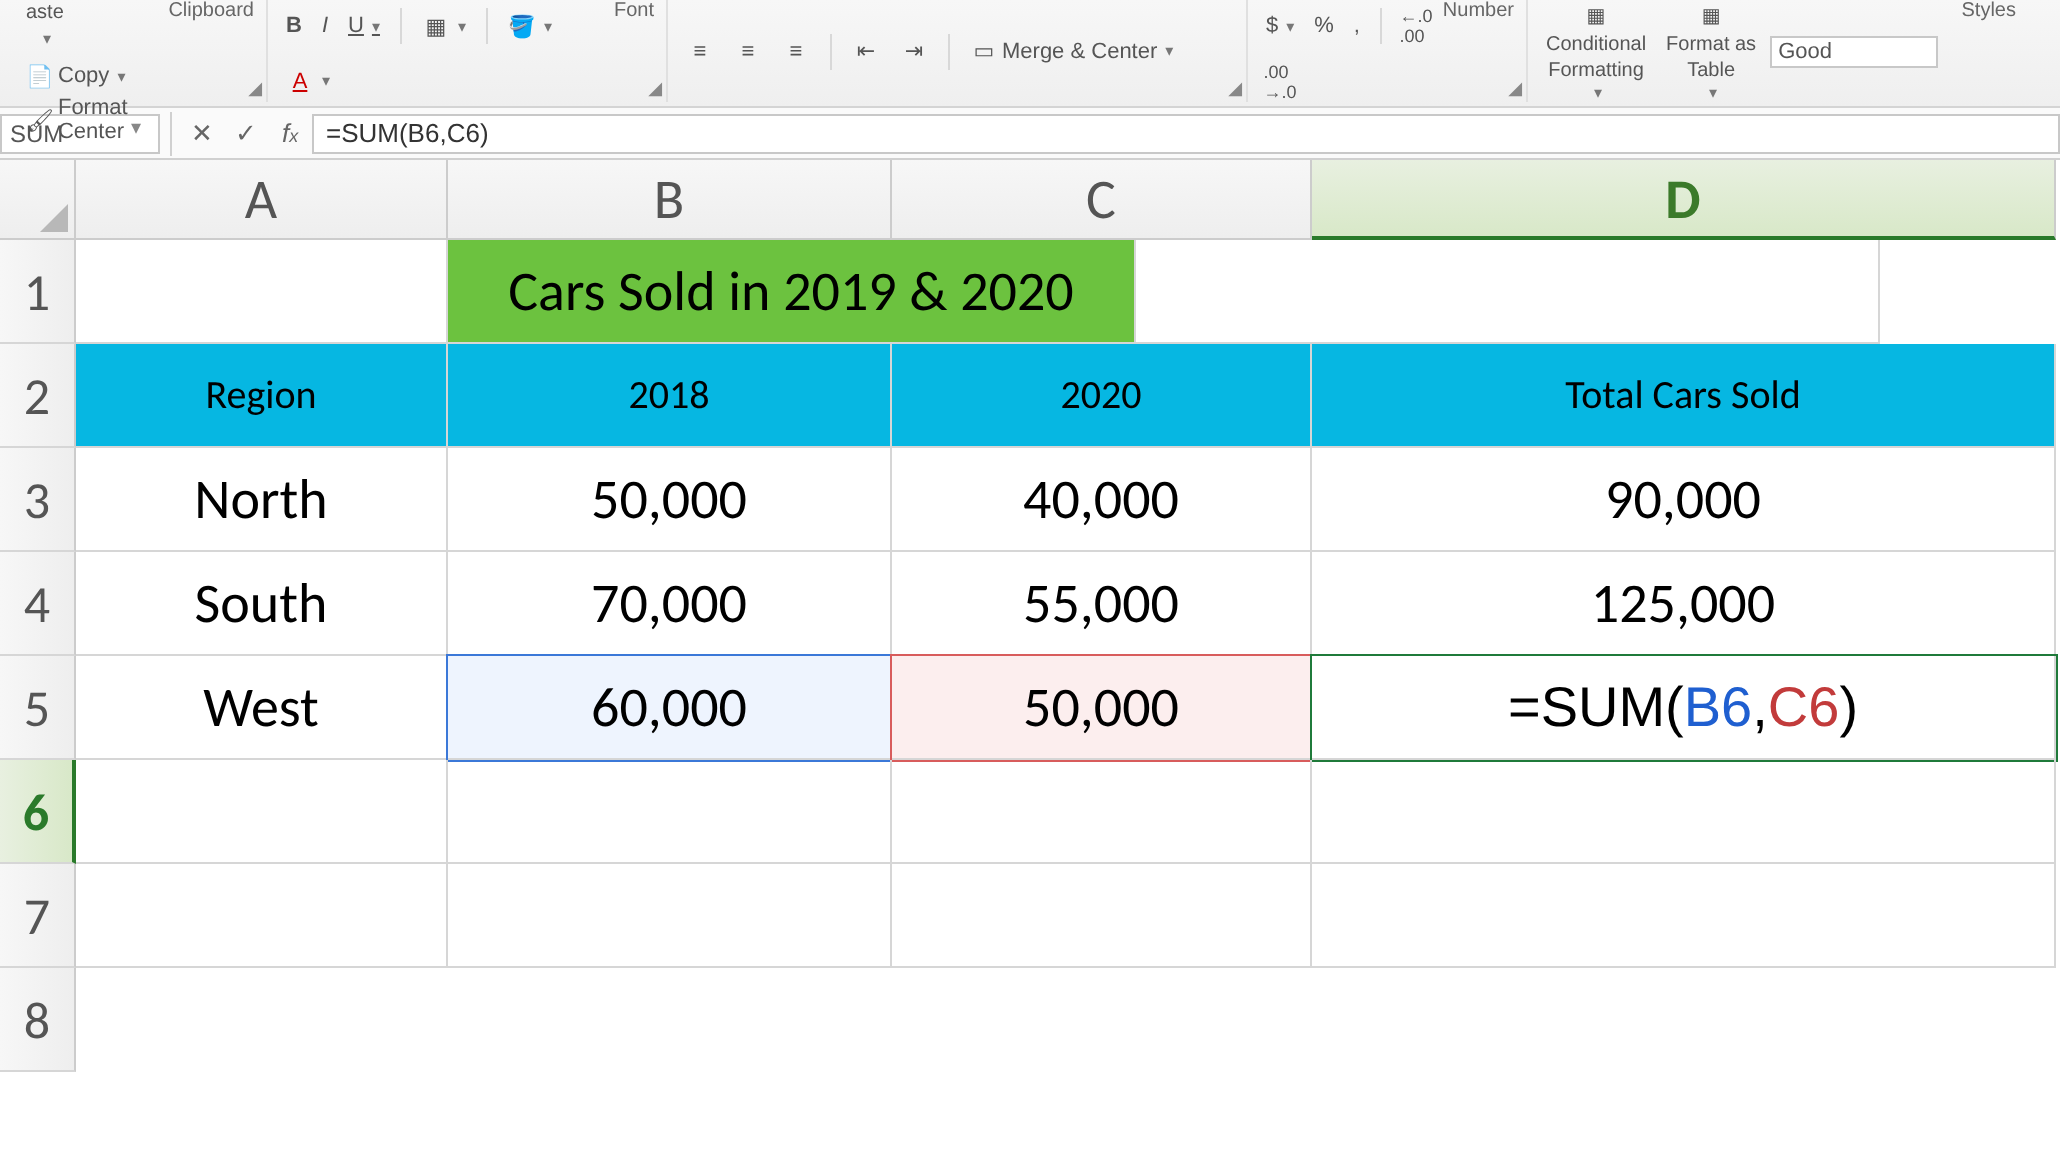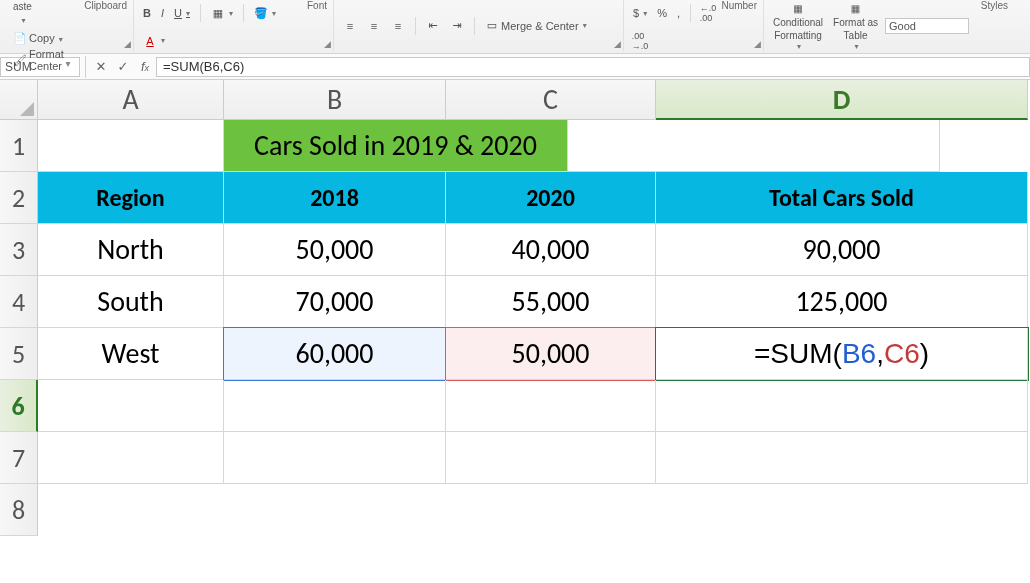--- a/index.html
+++ b/index.html
@@ -34,21 +34,21 @@
 .colhdrs{ position:absolute; top:0; left:38px; right:0; height:40px; display:flex;}
 .colhdr{ background:linear-gradient(#f7f7f7,#eee); border-right:1px solid #ccc; border-bottom:1px solid #ccc; display:flex; align-items:center; justify-content:center; font-size:28px; font-family:"Calibri",sans-serif; color:#555;}
 .colhdr.active{ background:linear-gradient(#e8f0e0,#d8e8c8); color:#3b7a2a; border-bottom:2px solid #2a7a2a;}
 .rowhdrs{ position:absolute; top:40px; left:0; width:38px;}
 .rowhdr{ height:52px; background:linear-gradient(90deg,#f7f7f7,#eee); border-right:1px solid #ccc; border-bottom:1px solid #d6d6d6; display:flex; align-items:center; justify-content:center; font-size:26px; font-family:"Calibri",sans-serif; color:#555;}
 .rowhdr.active{ color:#2a7a2a; background:linear-gradient(90deg,#e8f0e0,#d8e8c8); border-right:2px solid #2a7a2a;}
 .cells{ position:absolute; top:40px; left:38px;}
 .row{ display:flex;}
 .cell{ height:52px; border-right:1px solid #d6d6d6; border-bottom:1px solid #d6d6d6; display:flex; align-items:center; justify-content:center; font-family:"Calibri",sans-serif; font-size:28px; color:#000; position:relative; padding:0 8px;}
 .title-cell{ background:#6cc23f; font-size:28px;}
-.hdr-cell{ background:#06b7e2; font-size:24px;font-weight:bold;}
+.hdr-cell{ background:#06b7e2; font-size:20px;}
 .ref-blue{ outline:1.6px solid #3b78d8; background:#eef4fe;}
 .ref-red{ outline:1.6px solid #d85c5c; background:#fceeee;}
 .activecell{ outline:1.6px solid #1f7a3a; background:#fff;}
 .formula-span{ white-space:nowrap;}
 .fc-black{color:#000;}
 .fc-blue{color:#1f5fd0;}
 .fc-red{color:#c23b3b;}
 
 
 .wA{width:186px;} .wB{width:222px;} .wC{width:210px;} .wD{width:372px;}

